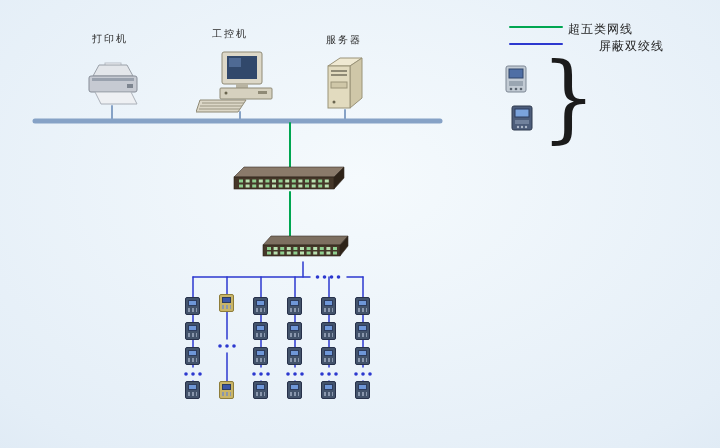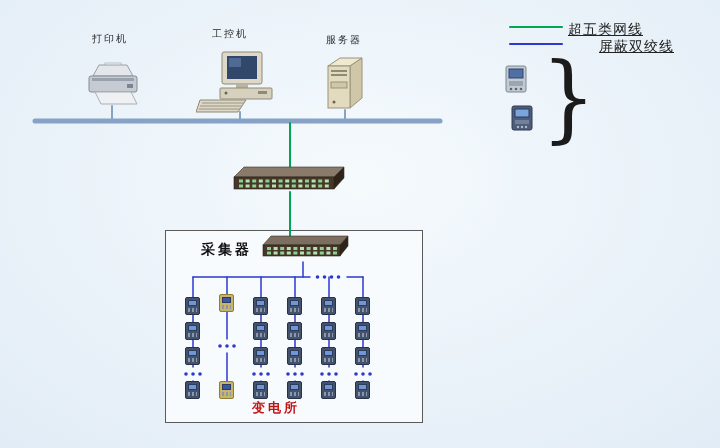--- a/index.html
+++ b/index.html
@@ -4,21 +4,21 @@
 <style>
   html,body{margin:0;padding:0;background:#cfdeec;}
   .stage{
     position:relative;width:720px;height:448px;overflow:hidden;
     font-family:"Liberation Sans","DejaVu Sans",sans-serif;
     background:radial-gradient(120% 130% at 50% 40%, #f5fafd 0%, #e4eef7 55%, #ccdcec 100%);
   }
   .wiring{position:absolute;left:0;top:0;z-index:1;}
   .icon{position:absolute;z-index:2;}
   .label{position:absolute;z-index:4;color:#2a2a2a;font-size:10px;letter-spacing:2px;white-space:nowrap;}
-  .legend-label{position:absolute;z-index:4;color:#222;font-size:14px;letter-spacing:1px;white-space:nowrap;text-decoration:underline;}
+  .legend-label{position:absolute;z-index:4;color:#222;font-size:12px;letter-spacing:1px;white-space:nowrap;}
   .smartmeter-label{position:absolute;left:590px;top:92px;z-index:4;font-size:16px;font-weight:bold;color:#101010;letter-spacing:2px;}
   .brace{
     position:absolute;left:538px;top:54px;z-index:2;
     font-family:"DejaVu Serif","Liberation Serif",serif;
     font-size:96px;line-height:86px;color:#1b1b1b;transform:scaleX(0.9);
   }
   .collector-box{
     position:absolute;left:165px;top:230px;width:258px;height:193px;z-index:0;
     background:#f8fbfe;border:1px solid #5a5a5a;box-sizing:border-box;
   }
@@ -81,24 +81,20 @@
       <circle cx="295" cy="374" r="1.8" fill="#2c38cf"></circle>
       <circle cx="302" cy="374" r="1.8" fill="#2c38cf"></circle>
       <circle cx="322" cy="374" r="1.8" fill="#2c38cf"></circle>
       <circle cx="329" cy="374" r="1.8" fill="#2c38cf"></circle>
       <circle cx="336" cy="374" r="1.8" fill="#2c38cf"></circle>
       <circle cx="356" cy="374" r="1.8" fill="#2c38cf"></circle>
       <circle cx="363" cy="374" r="1.8" fill="#2c38cf"></circle>
       <circle cx="370" cy="374" r="1.8" fill="#2c38cf"></circle>
     </svg>
 
-  <div class="collector-box">
-    <div class="collector-label">采集器</div>
-    <div class="substation-label">变电所</div>
-  </div>
 
   <div class="label" style="left:92px;top:32px;">打印机</div>
   <div class="label" style="left:212px;top:27px;">工控机</div>
   <div class="label" style="left:326px;top:33px;text-align:center;">服务器</div>
 
   <div class="icon" style="left:83px;top:62px;">
     <svg width="60" height="46" viewBox="0 0 60 46">
       <rect x="22" y="1" width="16" height="7" fill="#f5f7fa" stroke="#b8bec6"></rect>
       <polygon points="16,3 44,3 50,14 10,14" fill="#e3e6ea" stroke="#9aa0a8"></polygon>
       <rect x="6" y="14" width="48" height="16" rx="2" fill="#c6cad2" stroke="#868c96"></rect>

